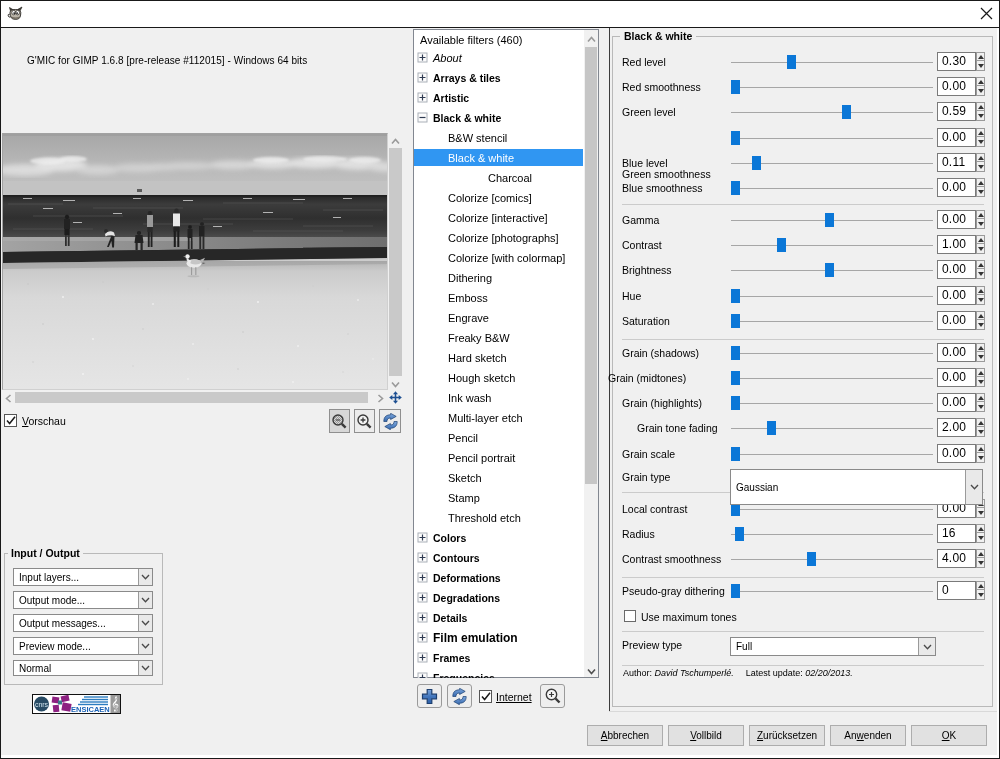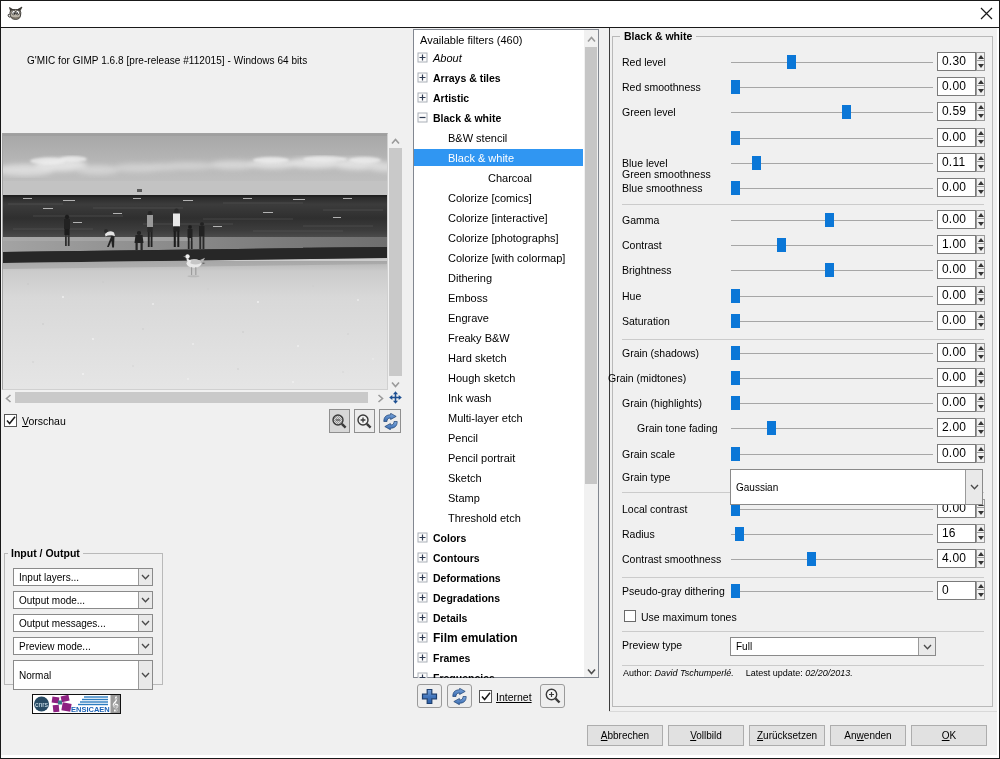--- a/index.html
+++ b/index.html
@@ -323,21 +323,21 @@
       </div>
     </div>
 <div class="combo" style="left:13px;top:637px;width:140px;height:18px;">
       <div class="txt" style="font-size:10px;">Preview mode...</div>
       <div class="arr" style="width:14px;">
         <svg width="9" height="6" viewBox="0 0 9 6">
           <path d="M1 1 L4.5 4.8 L8 1" stroke="#4a4a4a" stroke-width="1.3" fill="none"></path>
         </svg>
       </div>
     </div>
-<div class="combo" style="left:13px;top:660px;width:140px;height:30px;">
+<div class="combo" style="left:13px;top:660px;width:140px;height:16px;">
       <div class="txt" style="font-size:10px;">Normal</div>
       <div class="arr" style="width:14px;">
         <svg width="9" height="6" viewBox="0 0 9 6">
           <path d="M1 1 L4.5 4.8 L8 1" stroke="#4a4a4a" stroke-width="1.3" fill="none"></path>
         </svg>
       </div>
     </div>
 <svg class="a" style="left:32px;top:694px;" width="89" height="20" viewBox="0 0 89 20">
 <rect x="0" y="0" width="89" height="20" fill="#fff" stroke="#111" stroke-width="2"></rect>
 <circle cx="9.5" cy="10" r="7.5" fill="#274a63"></circle>

